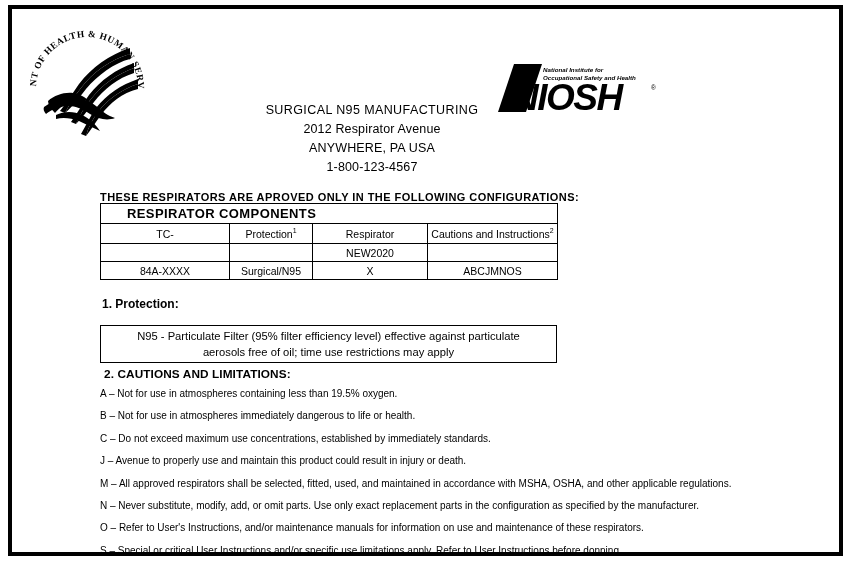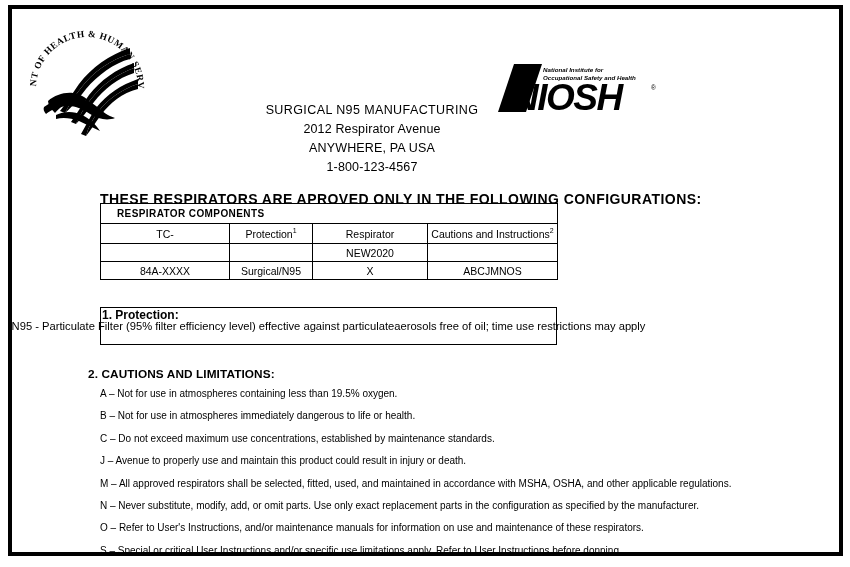--- a/index.html
+++ b/index.html
@@ -66,21 +66,21 @@
     letter-spacing: 0.4px;
   }
 
   
   #config-title {
     position: absolute;
     left: 88px;
     top: 182px;
     width: 457px;
     text-align: center;
-    font-size: 14px;
+    font-size: 11px;
     font-weight: bold;
     letter-spacing: 0.45px;
     white-space: nowrap;
   }
 
   #config-table {
     position: absolute;
     left: 88px;
     top: 194px;
     width: 457px;
@@ -90,63 +90,62 @@
   #config-table td {
     border: 1px solid #000000;
     font-size: 10.5px;
     text-align: center;
     height: 17px;
     padding: 0;
     vertical-align: middle;
   }
   #config-table .rc-head {
     text-align: left;
-    padding-left: 16px;
-    font-size: 10px;
+    padding-left: 26px;
+    font-size: 13px;
     font-weight: bold;
     letter-spacing: 0.4px;
     height: 19px;
   }
   #config-table .col-hdr { height: 19px; }
   #config-table sup { font-size: 7px; vertical-align: super; }
   #config-table .blank-cell { height: 17px; }
 
   
   #protection-heading {
     position: absolute;
     left: 90px;
     top: 288px;
     font-size: 12px;
     font-weight: bold;
-    margin-top: 11px;
   }
   #protection-box {
     position: absolute;
     left: 88px;
-    top: 298px;
+    top: 316px;
     width: 457px;
     height: 38px;
     border: 1.4px solid #000000;
     box-sizing: border-box;
     display: flex;
-    flex-direction: row;
+    flex-direction: column;
     align-items: center;
     justify-content: center;
   }
   #protection-box .pbox-line {
     font-size: 11.2px;
     line-height: 16px;
     text-align: center;
     white-space: nowrap;
   }
 
   
   #cautions-heading {
     position: absolute;
-    left: 76px;
+    left: 92px;
     top: 358px;
     font-size: 11.8px;
     font-weight: bold;
     letter-spacing: 0.1px;
   }
   #cautions-list {
     position: absolute;
     left: 88px;
     top: 375px;
     width: 748px;
@@ -269,21 +268,21 @@
   <div id="protection-heading">1. Protection:</div>
   <div id="protection-box">
     <div class="pbox-line">N95 - Particulate Filter (95% filter efficiency level) effective against particulate</div>
     <div class="pbox-line">aerosols free of oil; time use restrictions may apply</div>
   </div>
 
   <div id="cautions-heading">2. CAUTIONS AND LIMITATIONS:</div>
   <div id="cautions-list">
     <p class="caution-item">A – Not for use in atmospheres containing less than 19.5% oxygen.</p>
     <p class="caution-item">B – Not for use in atmospheres immediately dangerous to life or health.</p>
-    <p class="caution-item">C – Do not exceed maximum use concentrations, established by maintenance standards.</p>
+    <p class="caution-item">C – Do not exceed maximum use concentrations, established by immediately standards.</p>
     <p class="caution-item">J – Avenue to properly use and maintain this product could result in injury or death.</p>
     <p class="caution-item">M – All approved respirators shall be selected, fitted, used, and maintained in accordance with MSHA, OSHA, and other applicable regulations.</p>
     <p class="caution-item">N – Never substitute, modify, add, or omit parts. Use only exact replacement parts in the configuration as specified by the manufacturer.</p>
     <p class="caution-item">O – Refer to User's Instructions, and/or maintenance manuals for information on use and maintenance of these respirators.</p>
     <p class="caution-item">S – Special or critical User Instructions and/or specific use limitations apply. Refer to User Instructions before donning.</p>
   </div>
 
 </div>
 
 </body></html>

